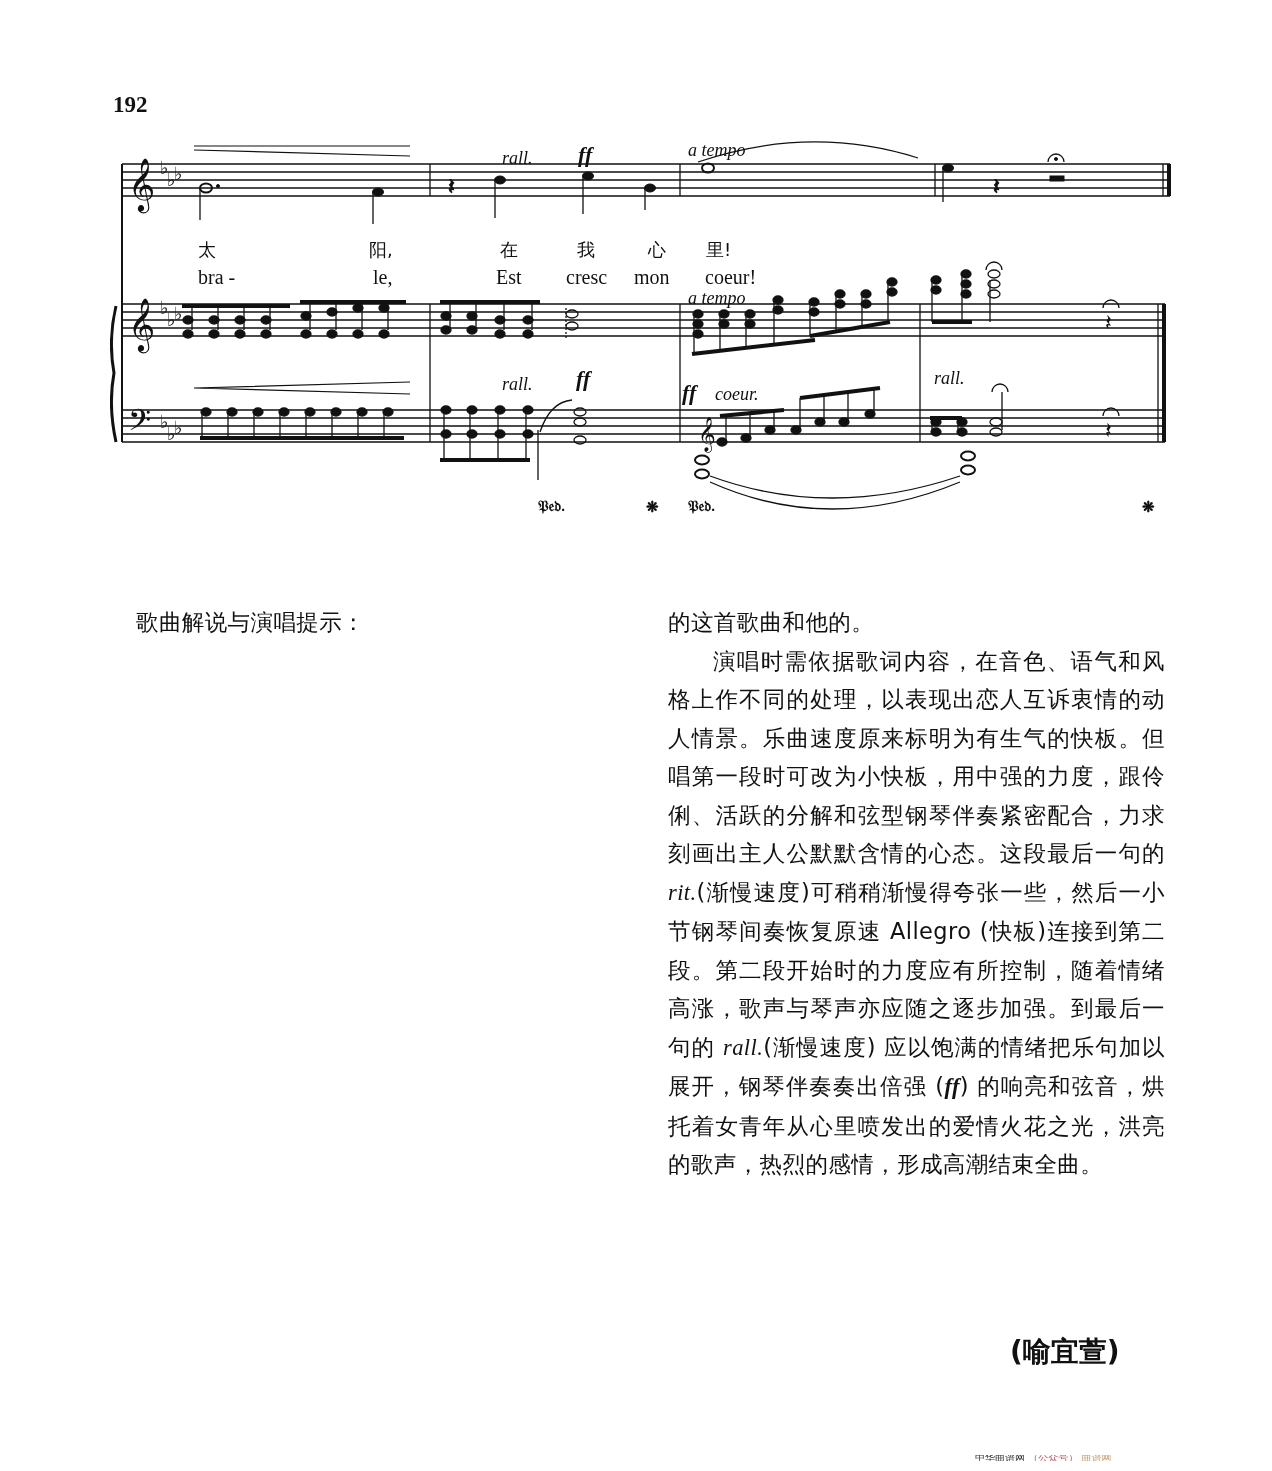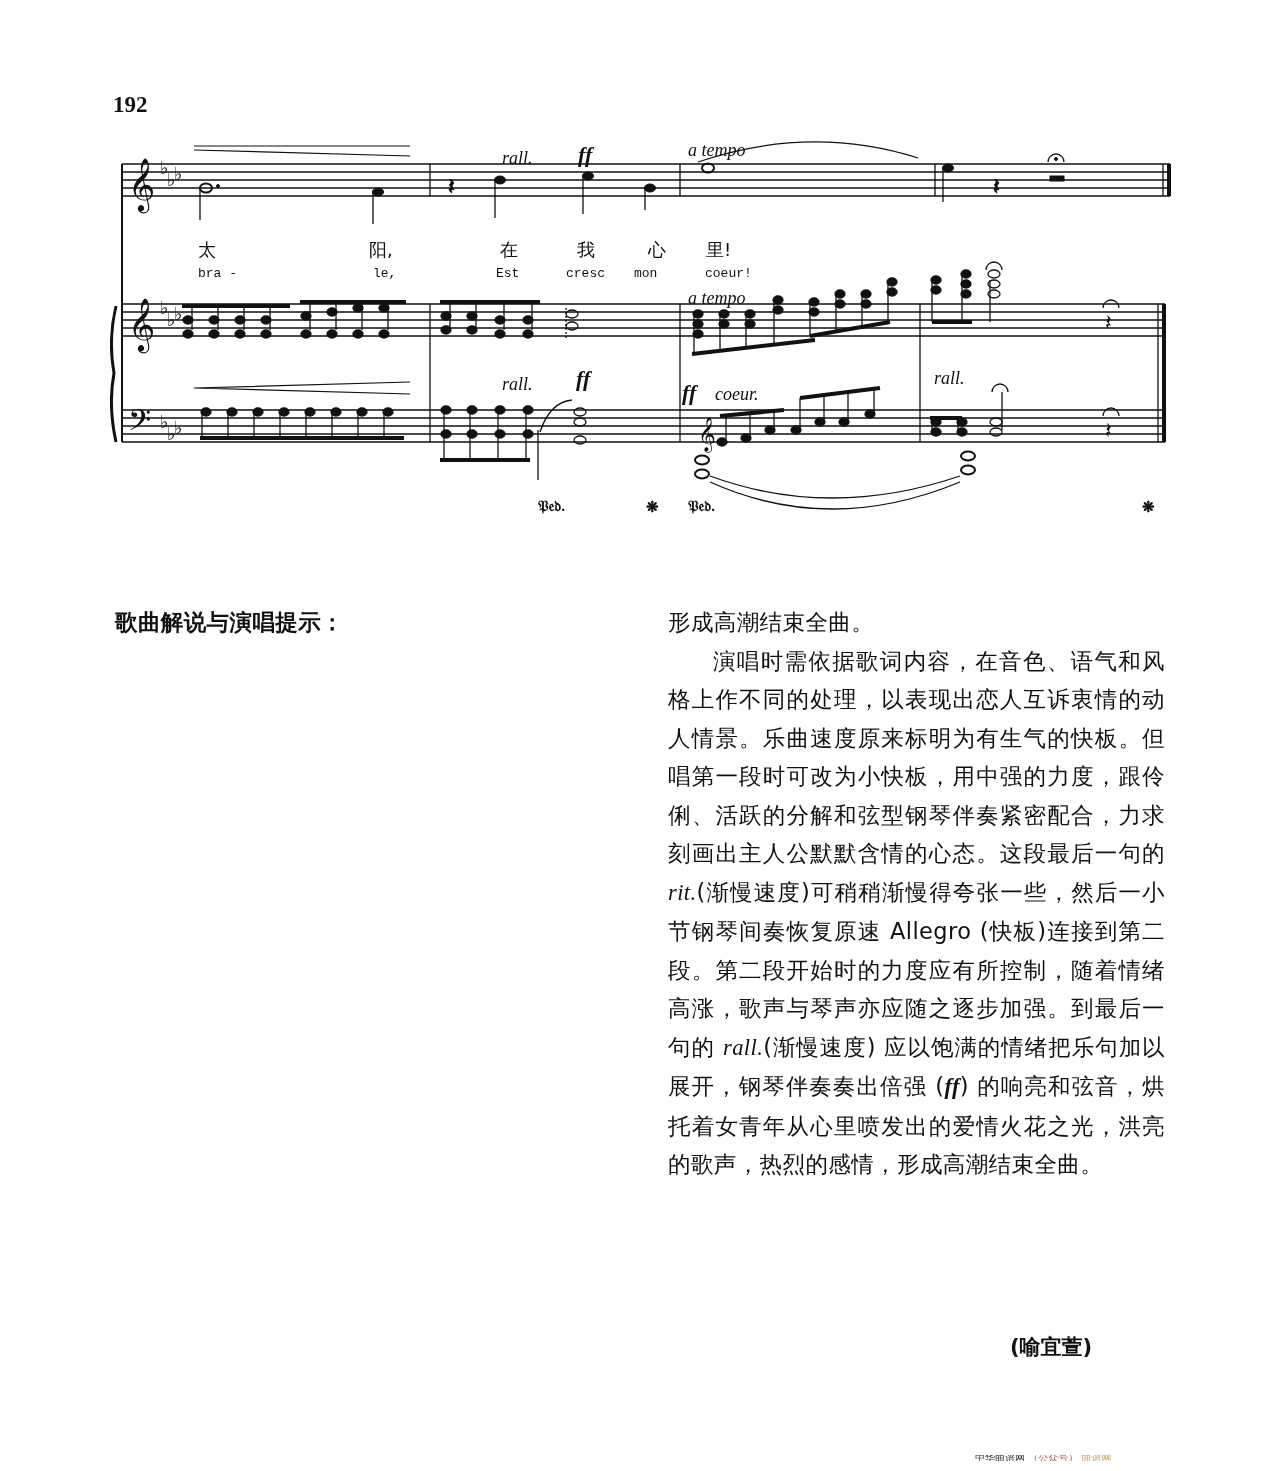--- a/index.html
+++ b/index.html
@@ -15,39 +15,39 @@
   .score svg { position: absolute; left: 0; top: 0; }
   .mark {
     position: absolute; font-family: "Liberation Serif", serif; font-style: italic;
     font-size: 18px; white-space: nowrap;
   }
   .mark.bold { font-weight: bold; font-size: 22px; }
   .lyric-cn {
     position: absolute; font-family: "DejaVu Sans", sans-serif; font-size: 18px; white-space: nowrap;
   }
   .lyric-fr {
-    position: absolute; font-family: Liberation Mono, monospace; font-size: 13px; white-space: nowrap;
+    position: absolute; font-family: Liberation Serif, serif; font-size: 20px; white-space: nowrap;
   }
   .ped {
     position: absolute; font-family: "Liberation Serif", serif; font-weight: bold; font-size: 15px;
   }
   .col {
     position: absolute; top: 603px;
     font-family: "DejaVu Sans", sans-serif; font-size: 22.5px; line-height: 38.5px;
     letter-spacing: 0.4px; text-align: justify;
   }
   .col.left { left: 115px; width: 502px; }
   .col.right { left: 668px; width: 497px; }
   .col p { margin: 0; text-indent: 2em; }
   .col p.no-indent { text-indent: 0; }
-  .col .heading { font-weight: bold; text-indent: 0; }
+  .col .heading { font-weight: normal; text-indent: 0; margin-left: 21px; }
   .col i { font-family: "Liberation Serif", serif; font-style: italic; }
   .signature {
     position: absolute; left: 1010px; top: 1333px;
-    font-family: "DejaVu Sans", sans-serif; font-weight: bold; font-size: 21px;
+    font-family: "DejaVu Sans", sans-serif; font-weight: bold; font-size: 28px;
   }
   .watermark {
     position: absolute; left: 975px; top: 1455px; height: 6px; width: 300px;
     font-size: 10px; line-height: 6px; overflow: hidden; color: #555;
     font-family: "DejaVu Sans", sans-serif;
   }
   .watermark .w1 { color: #333; margin-top: 8px; }
   .watermark .w2 { color: #b0505a; }
   .watermark .w3 { color: #c8a070; }
 </style>
@@ -338,21 +338,21 @@
   <span class="ped" style="left:536px; top:368px;">❋</span>
   <span class="ped" style="left:578px; top:368px;">𝔓𝔢𝔡.</span>
   <span class="ped" style="left:1032px; top:368px;">❋</span>
 </div>
 
 <div class="col left">
   <p class="heading">歌曲解说与演唱提示：</p>
 </div>
 
 <div class="col right">
-  <p class="no-indent">形成高潮结束全曲。</p>
+  <p class="no-indent">的这首歌曲和他的。</p>
   <p><span>演唱时需依据歌词内容，在音色、语气和风格上作不同的处理，以表现出恋人互诉衷情的动人情景。乐曲速度原来标明为有生气的快板。但唱第一段时可改为小快板，用中强的力度，跟伶俐、活跃的分解和弦型钢琴伴奏紧密配合，力求刻画出主人公默默含情的心态。这段最后一句的 </span><i>rit.</i><span>(渐慢速度)可稍稍渐慢得夸张一些，然后一小节钢琴间奏恢复原速 Allegro (快板)连接到第二段。第二段开始时的力度应有所控制，随着情绪高涨，歌声与琴声亦应随之逐步加强。到最后一句的 </span><i>rall.</i><span>(渐慢速度) 应以饱满的情绪把乐句加以展开，钢琴伴奏奏出倍强 (</span><i style="font-weight:bold">ff</i><span>) 的响亮和弦音，烘托着女青年从心里喷发出的爱情火花之光，洪亮的歌声，热烈的感情，形成高潮结束全曲。</span></p>
 </div>
 
 <div class="signature">(喻宜萱)</div>
 
 <div class="watermark">
   <span class="w1">中华曲谱网</span>
   <span class="w2">（公众号）</span>
   <span class="w3">曲谱网</span>
 </div>

